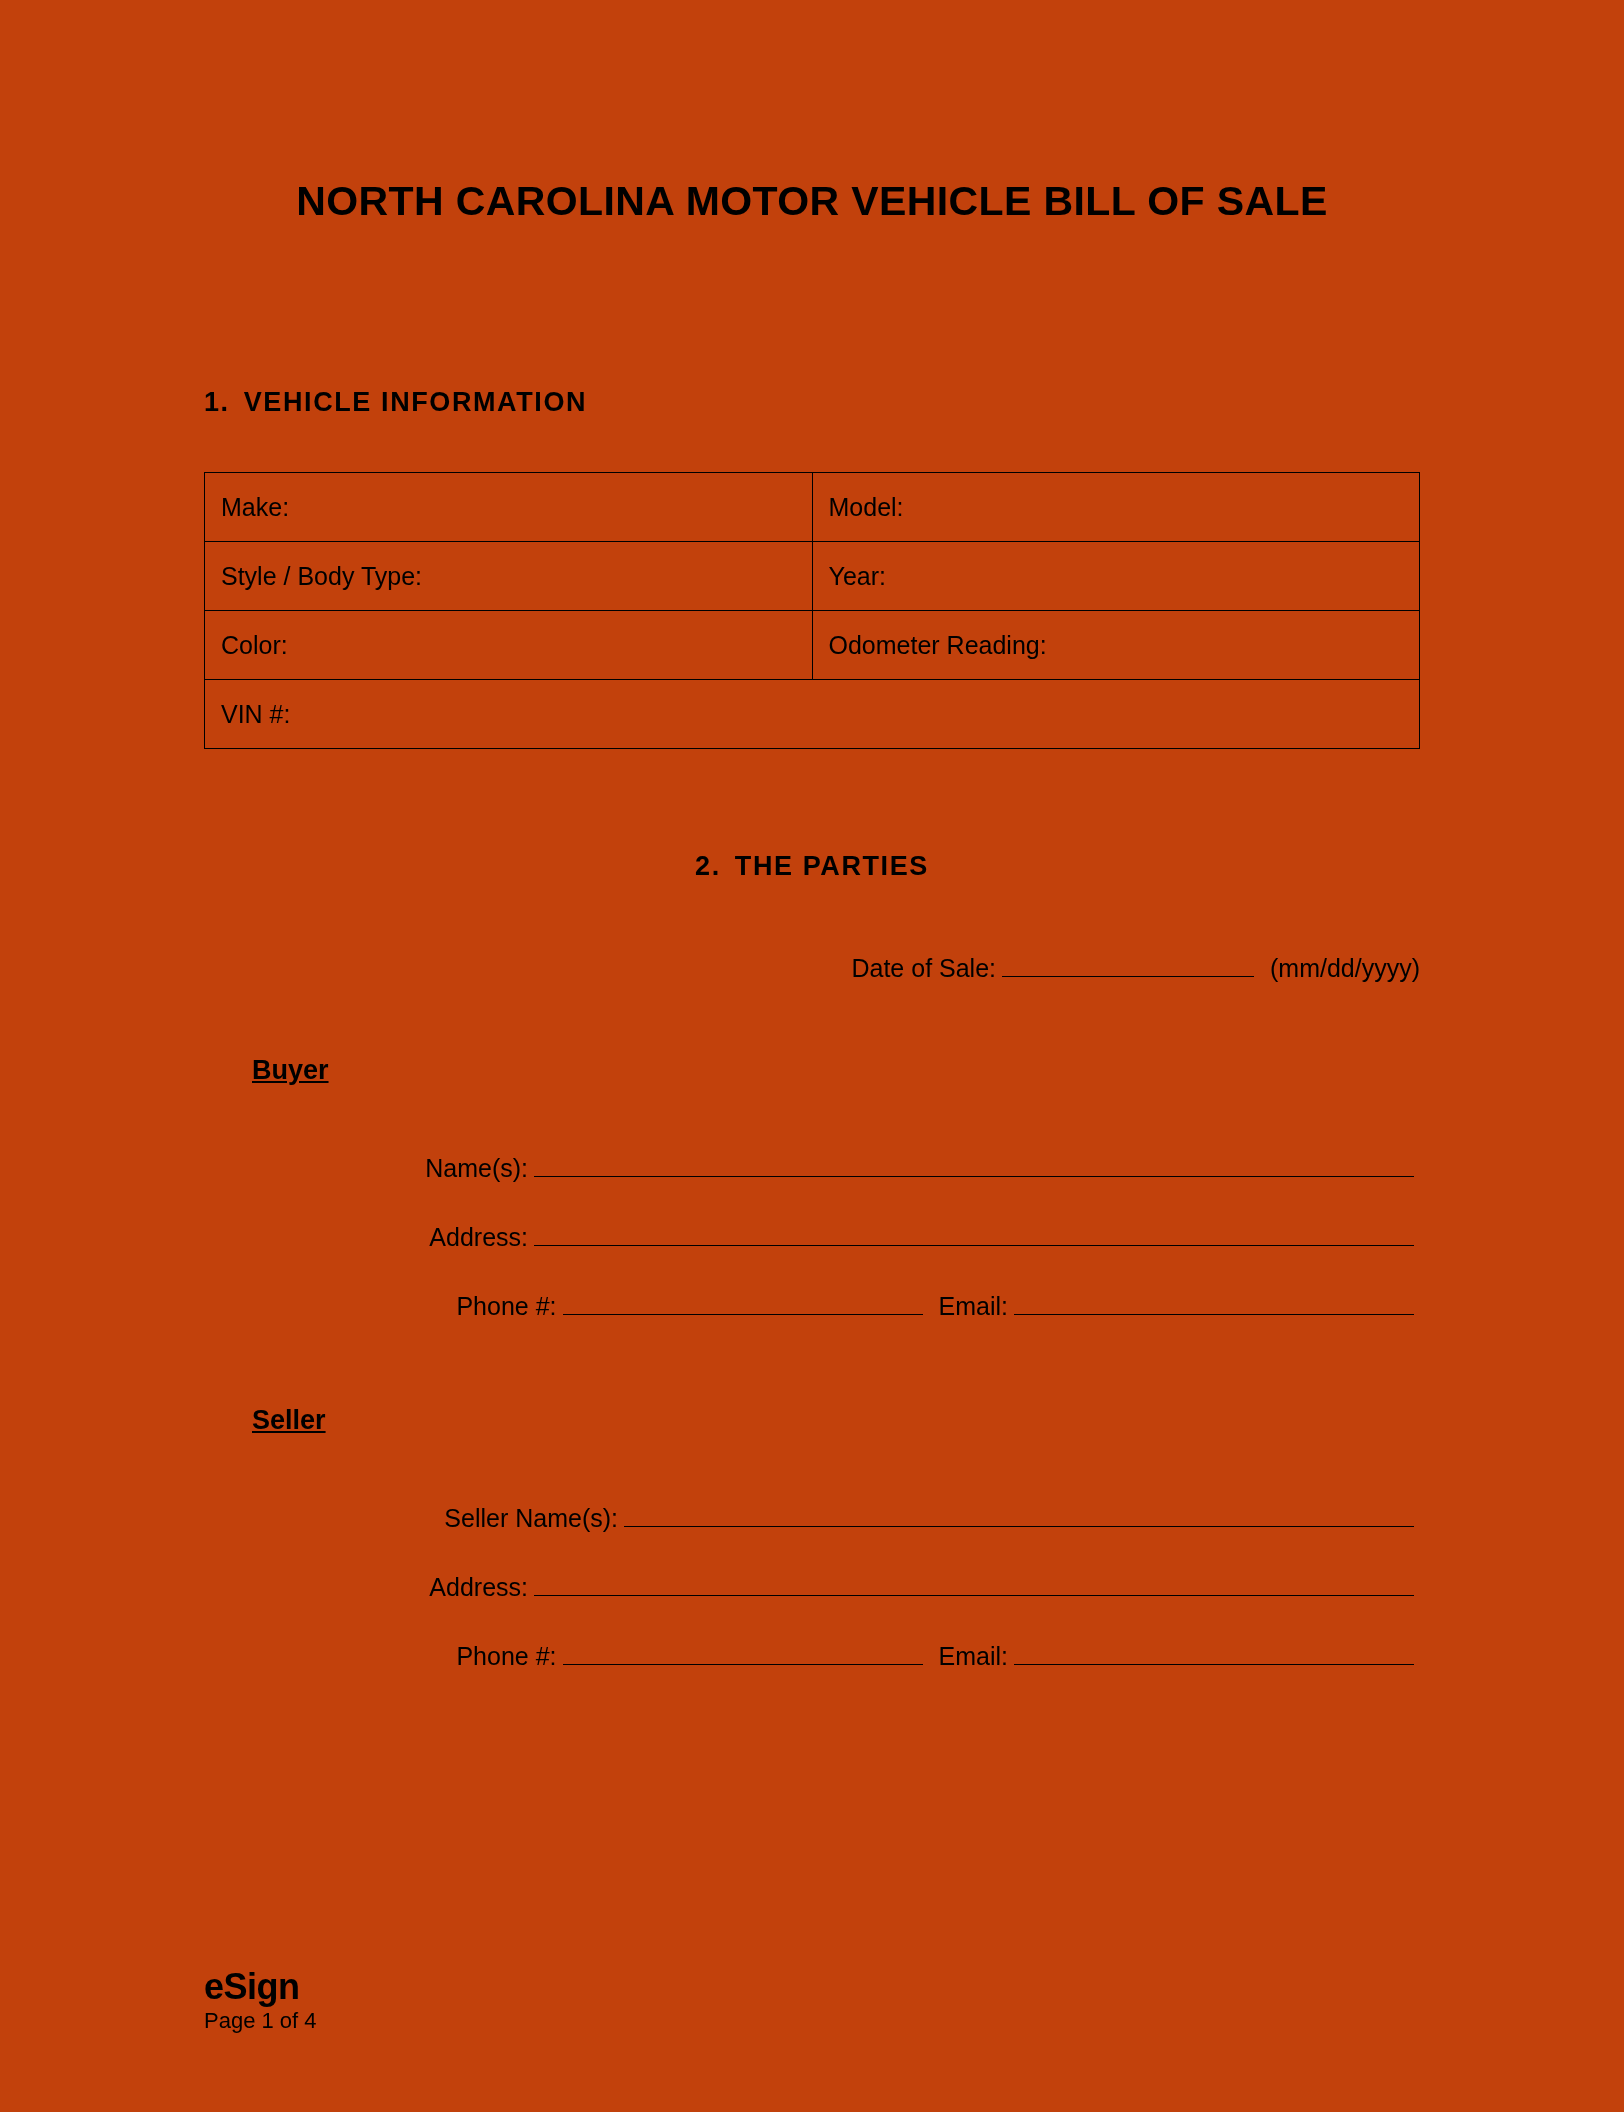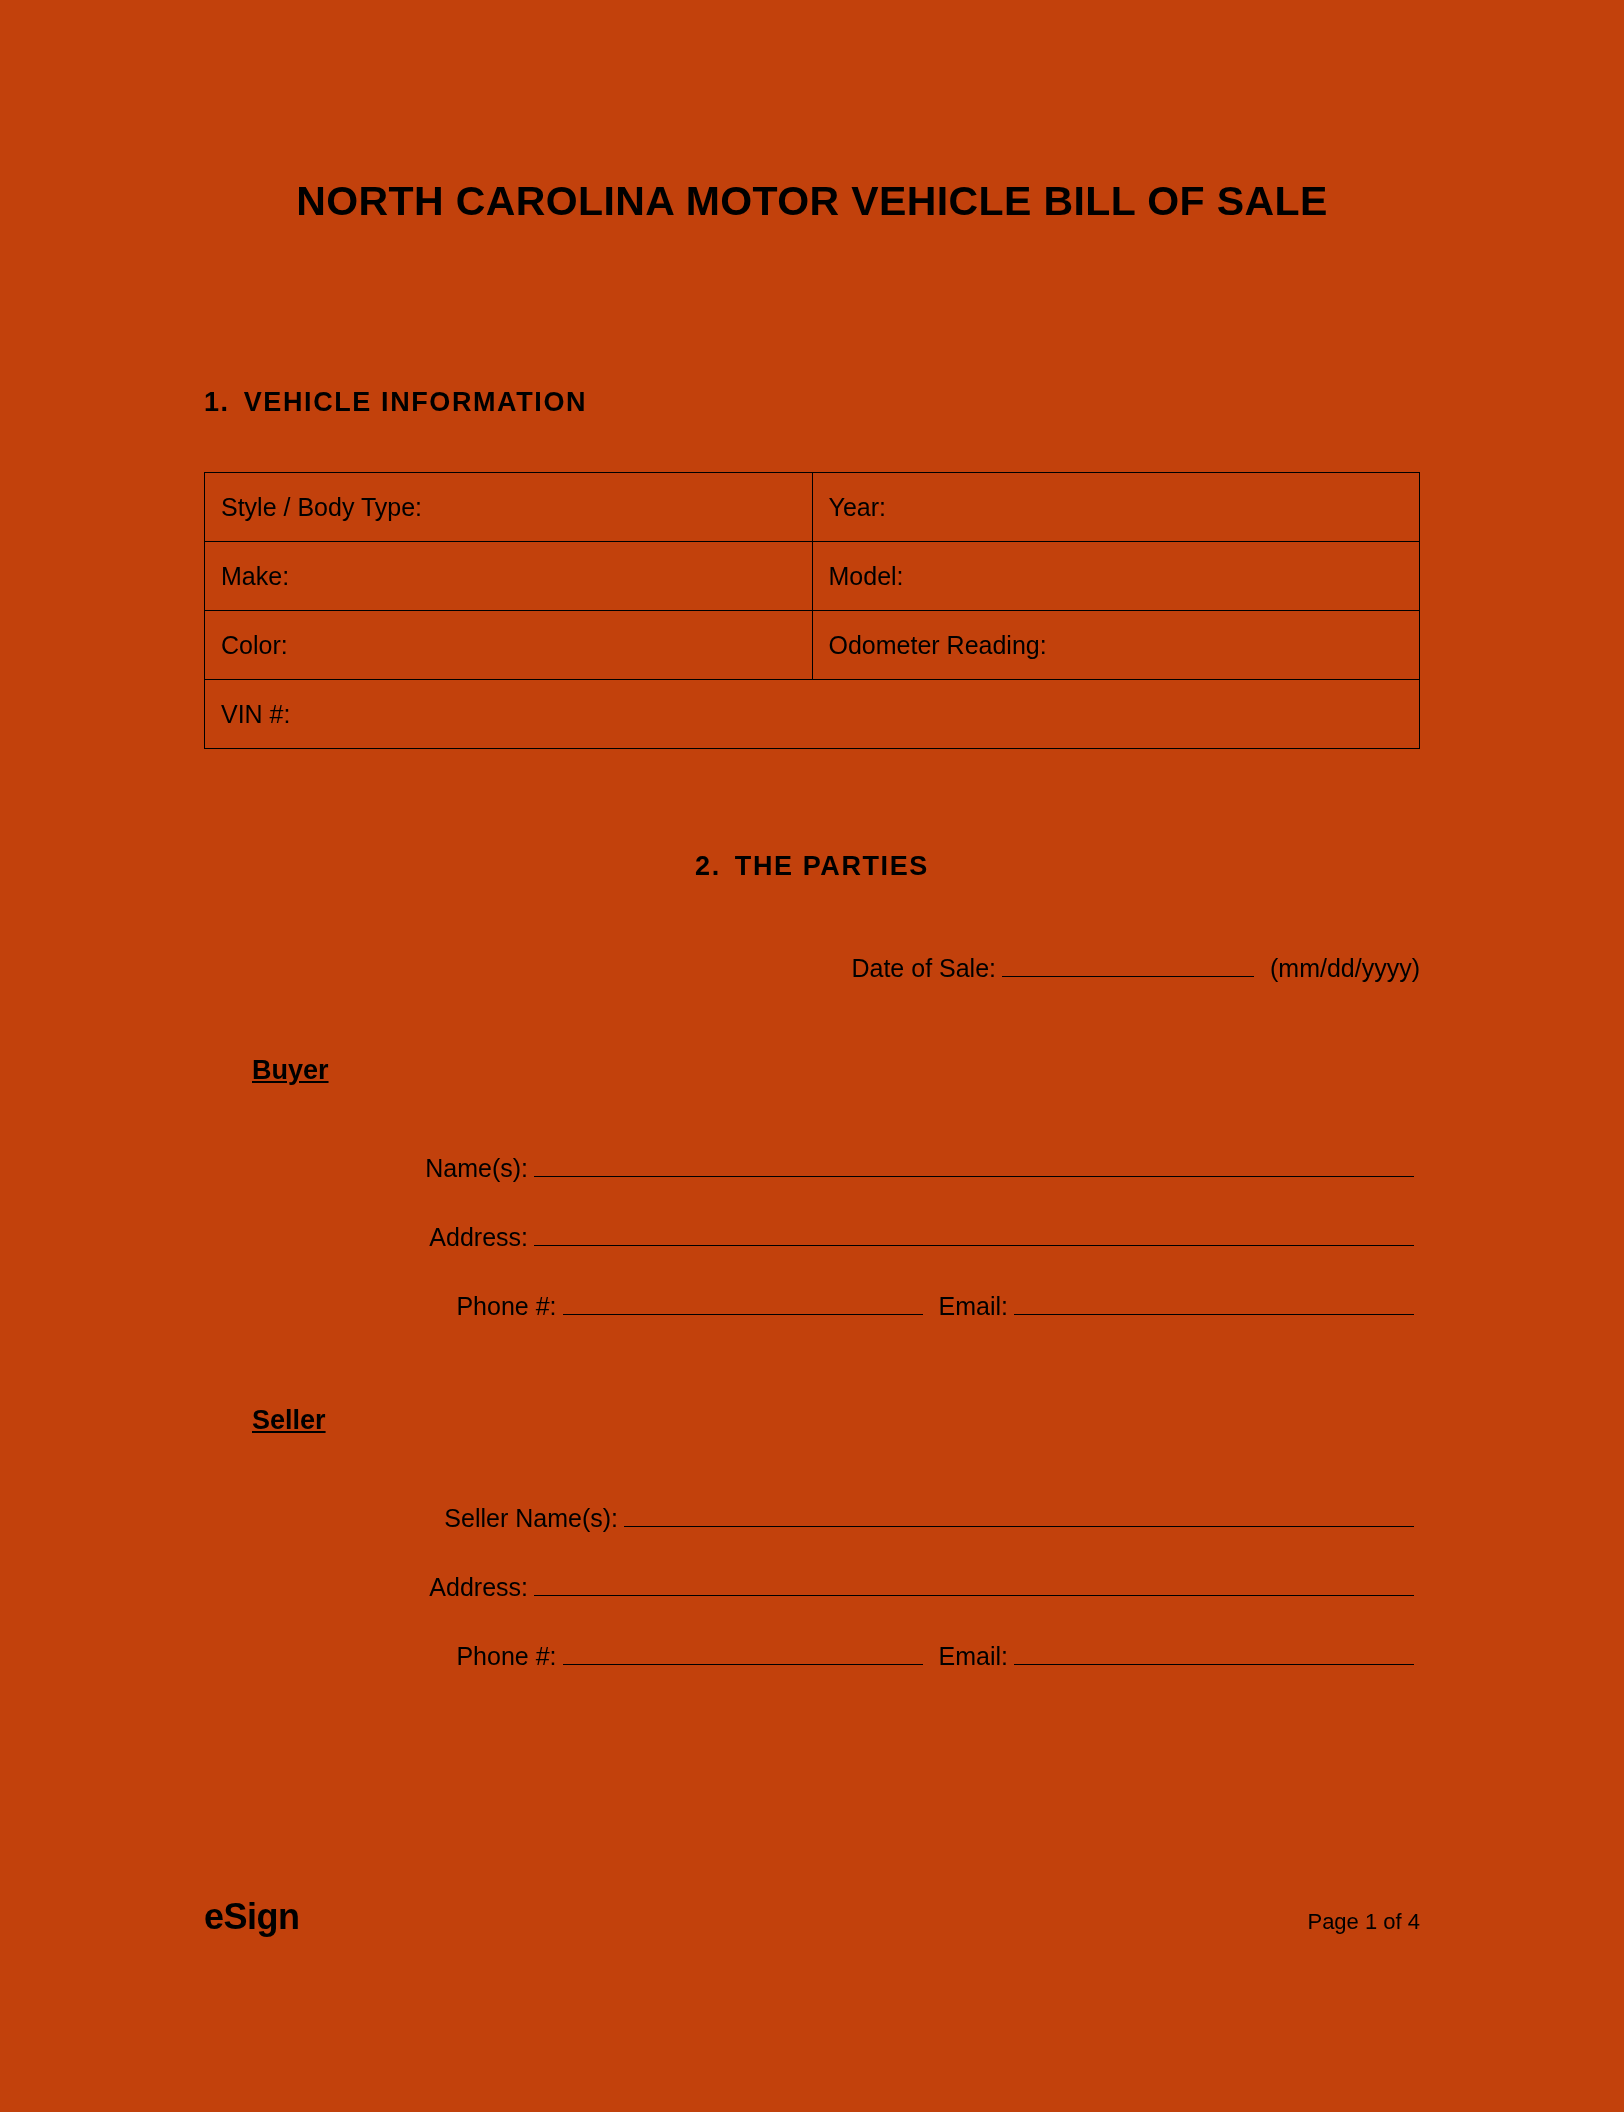--- a/index.html
+++ b/index.html
@@ -97,25 +97,26 @@
 
   .name-fill { width: 880px; }
   .seller-name-fill { width: 790px; }
   .addr-fill { width: 880px; }
   .phone-fill { width: 360px; }
   .email-fill { width: 400px; }
 
   .footer {
     position: absolute;
     left: 204px;
-    top: 1896px;
+    top: 1966px;
     width: 1216px;
     display: flex;
     justify-content: space-between;
     align-items: baseline;
+    flex-direction: column;
   }
   .brand {
     font-size: 36px;
     font-weight: bold;
     letter-spacing: -0.5px;
   }
   .page-num {
     font-size: 22px;
   }
 </style>
@@ -128,26 +129,26 @@
 
     <div class="doc-title">NORTH CAROLINA MOTOR VEHICLE BILL OF SALE</div>
 
     <div class="section-heading" id="sec1-heading">
       <span class="num">1.</span><span>VEHICLE INFORMATION</span>
     </div>
 
     <table class="vehicle">
       <tbody>
         <tr>
+          <td>Make:</td>
+          <td>Model:</td>
+        </tr>
+        <tr>
           <td>Style / Body Type:</td>
           <td>Year:</td>
-        </tr>
-        <tr>
-          <td>Make:</td>
-          <td>Model:</td>
         </tr>
         <tr>
           <td>Color:</td>
           <td>Odometer Reading:</td>
         </tr>
         <tr>
           <td colspan="2">VIN #:</td>
         </tr>
       </tbody>
     </table>

